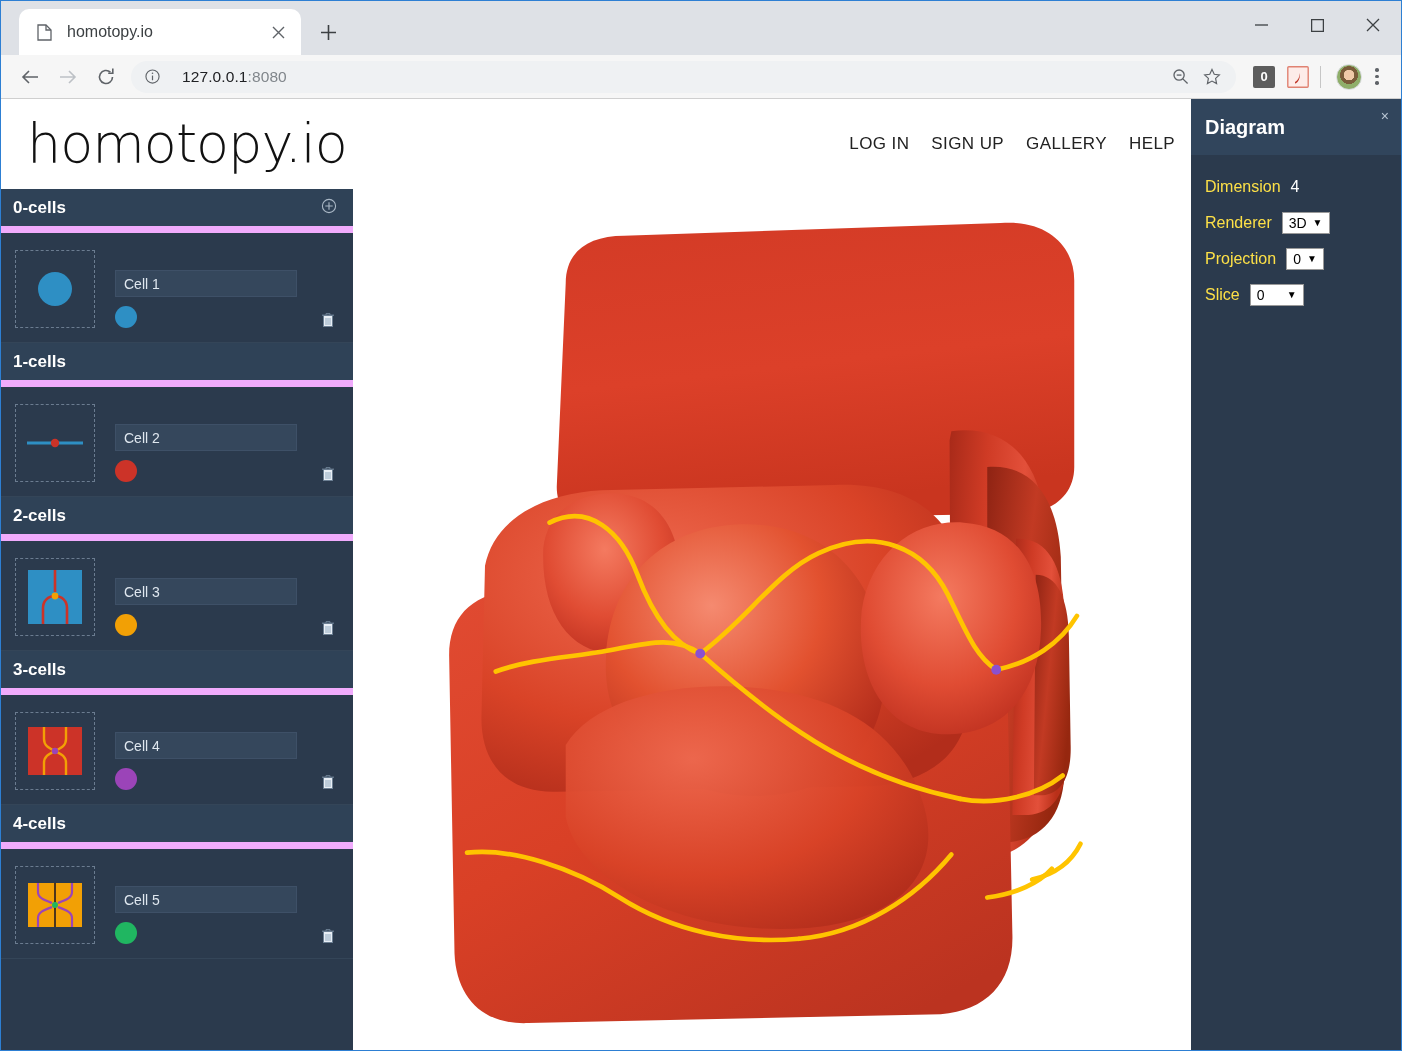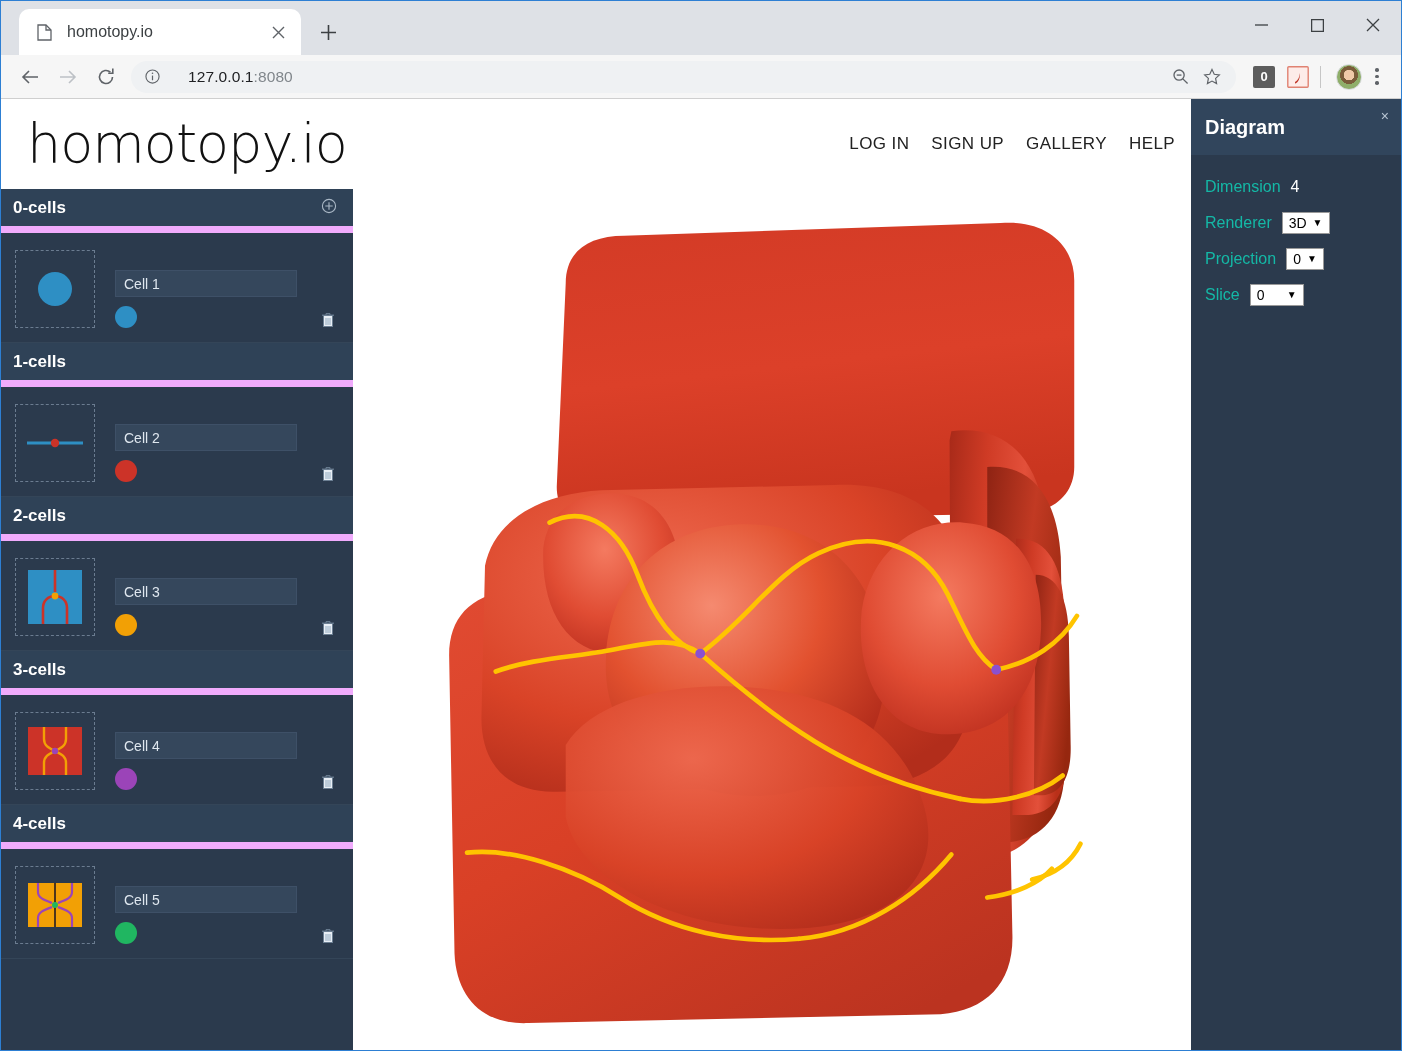--- a/index.html
+++ b/index.html
@@ -58,21 +58,21 @@
   }
   .navbtn { width: 38px; height: 38px; display: flex; align-items: center; justify-content: center; color:#5f6368; }
   .navbtn.dim { color: #bdc1c6; }
   .omnibox {
     flex: 1; height: 32px; background: #eff1f3;
     border-radius: 16px; margin: 0 8px 0 6px;
     display: flex; align-items: center; padding: 0 10px;
     position: relative;
   }
   .omni-info { width: 22px; height: 22px; display:flex; align-items:center; justify-content:center; color:#5f6368; }
-  .omni-url { font-size: 15.5px; color: #202124; margin-left: 25px; letter-spacing: .1px;}
+  .omni-url { font-size: 15.5px; color: #202124; margin-left: 19px; letter-spacing: .1px;}
   .omni-url .port { color: #80868b; }
   .omni-right { margin-left: auto; display: flex; align-items: center; gap: 4px; }
   .omni-icon { width: 28px; height: 28px; display:flex; align-items:center; justify-content:center; color:#5f6368; }
   .ext { width: 28px; height: 28px; display:flex; align-items:center; justify-content:center; margin-left:6px;}
   .ext-badge {
     width: 22px; height: 22px; display:flex; align-items:center; justify-content:center;
     font-size: 13px; font-weight: 700; color: #fff;
   }
   .sep { width:1px; height:22px; background:#c6c6c6; margin:0 8px; }
   .avatar {
@@ -145,21 +145,21 @@
   }
   .panel-header {
     height: 56px; background:#31455c;
     display:flex; align-items:center; padding: 0 14px;
     position: relative;
   }
   .panel-title { color:#fff; font-size:20px; font-weight:700; }
   .panel-close { position:absolute; right:12px; top:9px; color:#b9c6d4; font-size:14px; }
   .panel-body { padding: 14px 0 0 8px; }
   .prow { display:flex; align-items:center; height: 36px; gap: 10px; padding-left: 6px; }
-  .plabel { color:#14b8a6; font-size:16px; }
+  .plabel { color:#fde047; font-size:16px; }
   .pvalue { color:#fff; font-size:16px; }
   .select {
     background:#fff; border:1px solid #999; height:22px;
     display:inline-flex; align-items:center; gap:6px;
     padding: 0 6px; font-size:14px; color:#000; line-height:1;
   }
   .select .caret { font-size:10px; }
 </style>
 </head>
 <body>

